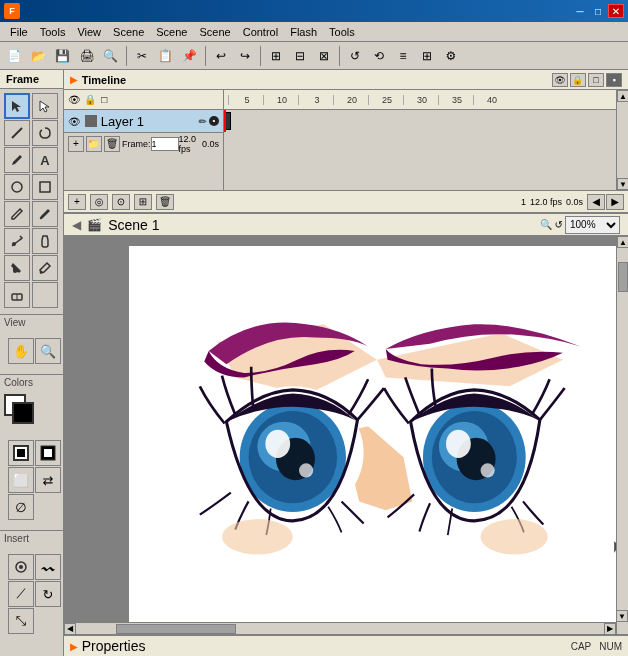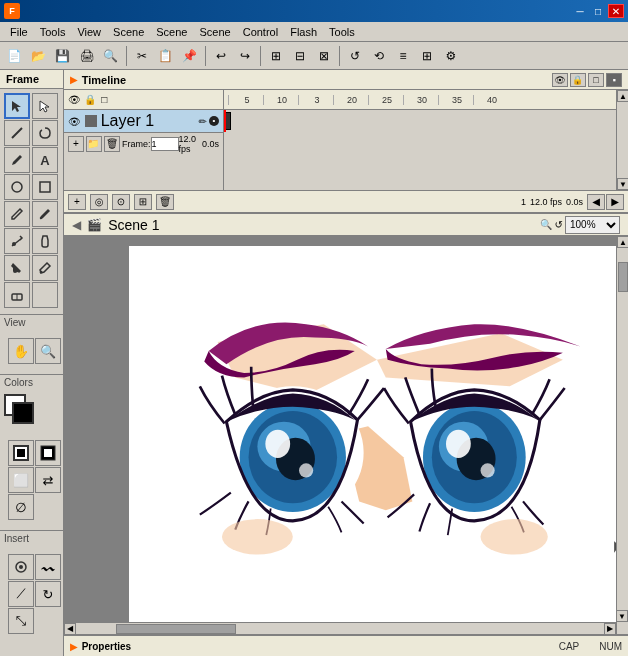--- a/index.html
+++ b/index.html
@@ -145,21 +145,21 @@
       border-bottom: 1px solid #808080;
     }
     .layer-row {
       height: 22px;
       display: flex;
       align-items: center;
       padding: 0 4px;
       gap: 4px;
       background: #b8d4e8;
     }
-    .layer-name { font-size: 16px; }
+    .layer-name { font-size: 13px; }
     .layer-controls { display: flex; gap: 2px; margin-left: auto; }
     .layer-tools-row {
       height: 22px;
       display: flex;
       align-items: center;
       padding: 0 4px;
       gap: 2px;
       border-top: 1px solid #808080;
       margin-top: auto;
     }
@@ -263,22 +263,22 @@
     .properties-bar {
       height: 22px;
       background: #ece9d8;
       border-top: 2px solid #808080;
       display: flex;
       align-items: center;
       padding: 0 6px;
       gap: 4px;
     }
     .properties-arrow { color: #ff6600; font-size: 10px; }
-    .properties-label { font-size: 10px; font-weight: bold; }
-    .properties-status { margin-left: auto; font-size: 10px; color: #333; display: flex; gap: 20px; }
+    .properties-label { font-size: 14px; font-weight: normal; }
+    .properties-status { margin-left: auto; font-size: 10px; color: #333; display: flex; gap: 8px; }
 
     
     .artwork-svg { width: 100%; height: 100%; }
 
     
     .timeline-vscroll {
       width: 12px;
       background: #d4d0c8;
       border-left: 1px solid #808080;
       display: flex;

